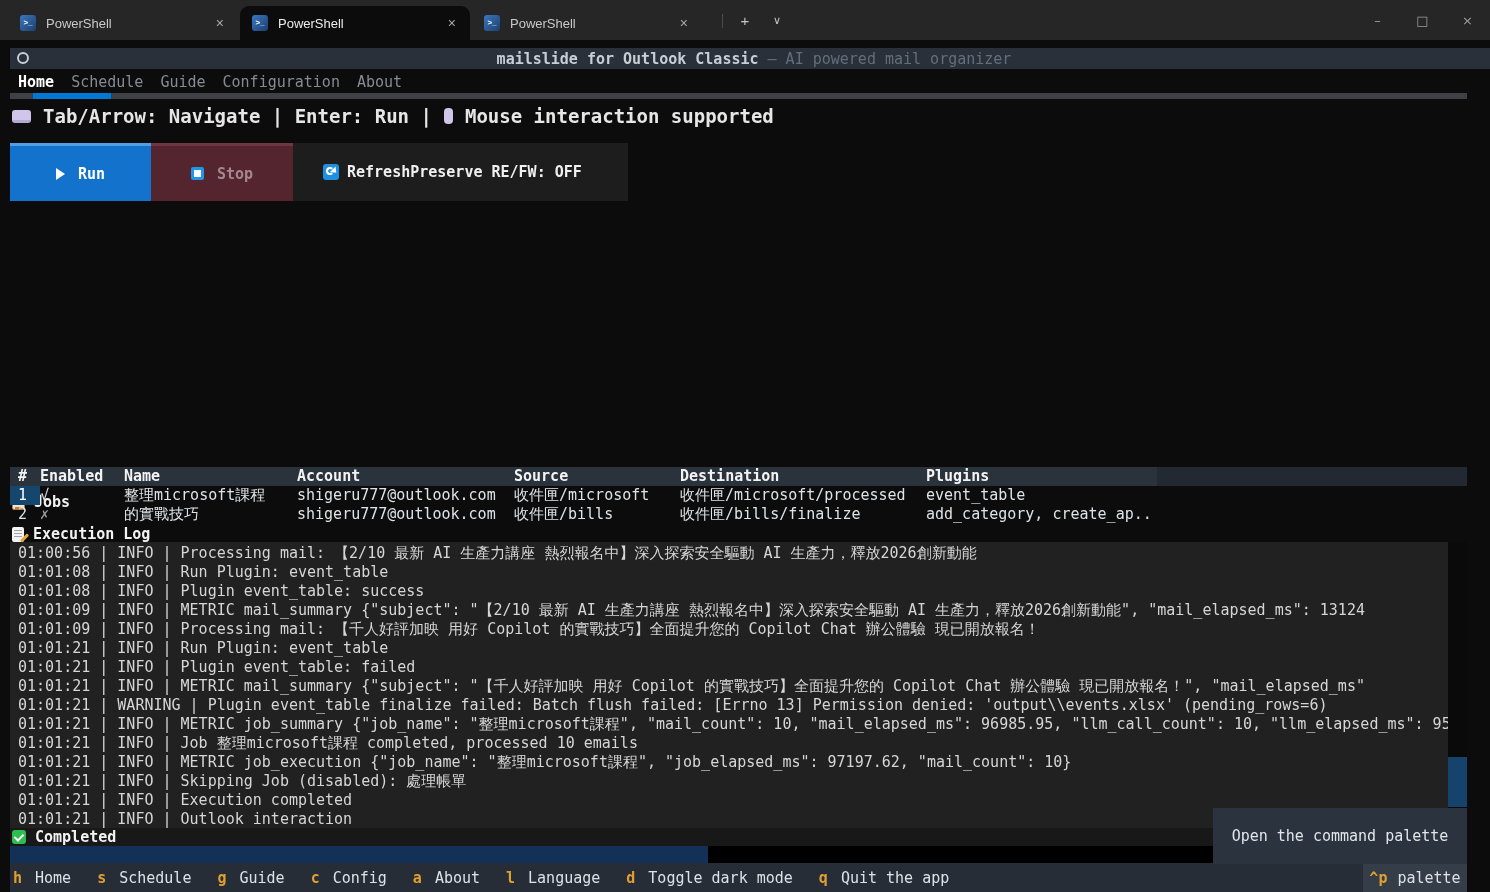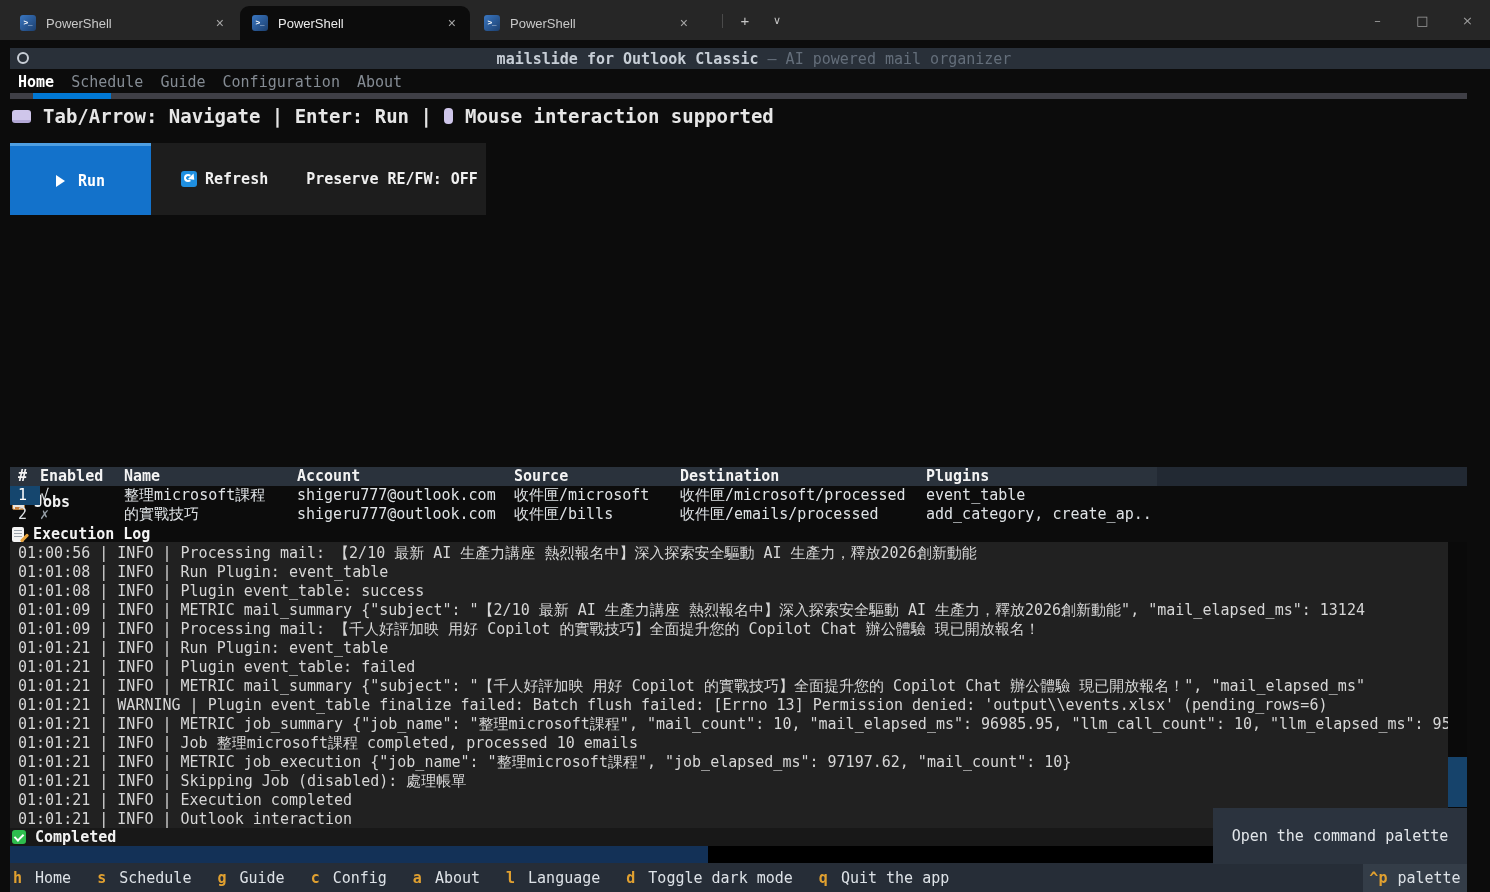--- a/index.html
+++ b/index.html
@@ -35,27 +35,27 @@
   .nav .active { color:#ffffff; font-weight:bold; }
   .nav-rail { position:absolute; left:10px; top:93px; width:1457px; height:6px; background:#3f3f46; }
   .nav-rail .seg { position:absolute; left:23px; top:0; width:78px; height:6px; background:#0178d4; }
   
   .info-bar { position:absolute; left:10px; top:104px; height:24px; display:flex; align-items:center; gap:12px;
               font-size:19px; color:#e6e6e6; font-weight:bold; white-space:pre; }
   .kbd-icon { width:19px; height:13px; background:#cfc6ea; border-radius:3px; margin-left:2px;
               border-bottom:3px solid #b3a8d6; }
   .mouse-icon { width:9px; height:16px; background:#cfc6ea; border-radius:4px; }
   
-  .btnrow { position:absolute; left:10px; top:143px; height:72px; display:flex; }
+  .btnrow { position:absolute; left:10px; top:143px; height:58px; display:flex; }
   .btn { display:flex; align-items:center; justify-content:center; gap:13px; font-size:15px; font-weight:bold; }
   .btn-run { width:141px; background:#1372cb; color:#fff; border-top:3px solid #4f9fe2; }
   .play-tri { width:0; height:0; border-left:9px solid #fff; border-top:6px solid transparent; border-bottom:6px solid transparent; }
   .btn-stop { width:142px; background:#54242f; color:#a5888f; border-top:3px solid #6d3642; }
   .stop-sq { width:13px; height:13px; background:#fff; border:3px solid #1f97e8; border-radius:2px; }
-  .btn-group { width:335px; background:#1d1d1d; display:flex; align-items:center; padding-left:30px; gap:38px; }
+  .btn-group { width:335px; background:#1d1d1d; display:flex; align-items:center; padding-left:30px; }
   .mini-btn { display:flex; align-items:center; gap:8px; color:#f0f0f0; font-size:15px; font-weight:bold; }
   .refresh-sq { width:16px; height:16px; background:#1f8fe0; border-radius:3px; position:relative; }
   .refresh-sq .arc { position:absolute; left:3px; top:3px; width:8px; height:8px; border:2px solid #fff;
                      border-radius:50%; border-right-color:transparent; }
   .refresh-sq .tip { position:absolute; right:2px; top:3px; width:0; height:0;
                      border-top:4px solid transparent; border-bottom:4px solid transparent; border-left:5px solid #fff; transform:rotate(45deg); }
   
   .sect { position:absolute; left:10px; display:flex; align-items:center; gap:9px;
           color:#f2f2f2; font-size:15px; font-weight:bold; height:18px; }
   .clip-icon { width:13px; height:16px; background:#e9e5df; border-radius:2px; border:1px solid #b07a3c;
@@ -161,20 +161,24 @@
     <span>Tab/Arrow: Navigate | Enter: Run |</span>
     <span class="mouse-icon"></span>
     <span>Mouse interaction supported</span>
   </div>
 
   <div class="btnrow">
     <div class="btn btn-run">
       <span class="play-tri"></span>
       <span>Run</span>
     </div>
+    <div class="btn btn-stop">
+      <span class="stop-sq"></span>
+      <span>Stop</span>
+    </div>
     <div class="btn-group">
       <div class="mini-btn">
         <span class="refresh-sq">
             <span class="arc"></span>
             <span class="tip"></span>
           </span>
         <span>Refresh</span>
       </div>
       <div class="mini-btn">
         <span>Preserve RE/FW: OFF</span>
@@ -207,21 +211,21 @@
     <div>收件匣/microsoft</div>
     <div>收件匣/microsoft/processed</div>
     <div>event_table</div>
   </div>
   <div class="grid7 trow" style="top:505px;">
     <div>2</div>
     <div class="cell-dim">✗</div>
     <div>的實戰技巧</div>
     <div>shigeru777@outlook.com</div>
     <div>收件匣/bills</div>
-    <div>收件匣/emails/processed</div>
+    <div>收件匣/bills/finalize</div>
     <div>add_category, create_ap..</div>
   </div>
 
   <div class="sect" style="top:525px;">
     <span class="memo-icon"></span>
     <span>Execution Log</span>
   </div>
 
   <div class="log">
     <div>01:00:56 | INFO | Processing mail: 【2/10 最新 AI 生產力講座 熱烈報名中】深入探索安全驅動 AI 生產力，釋放2026創新動能</div>

